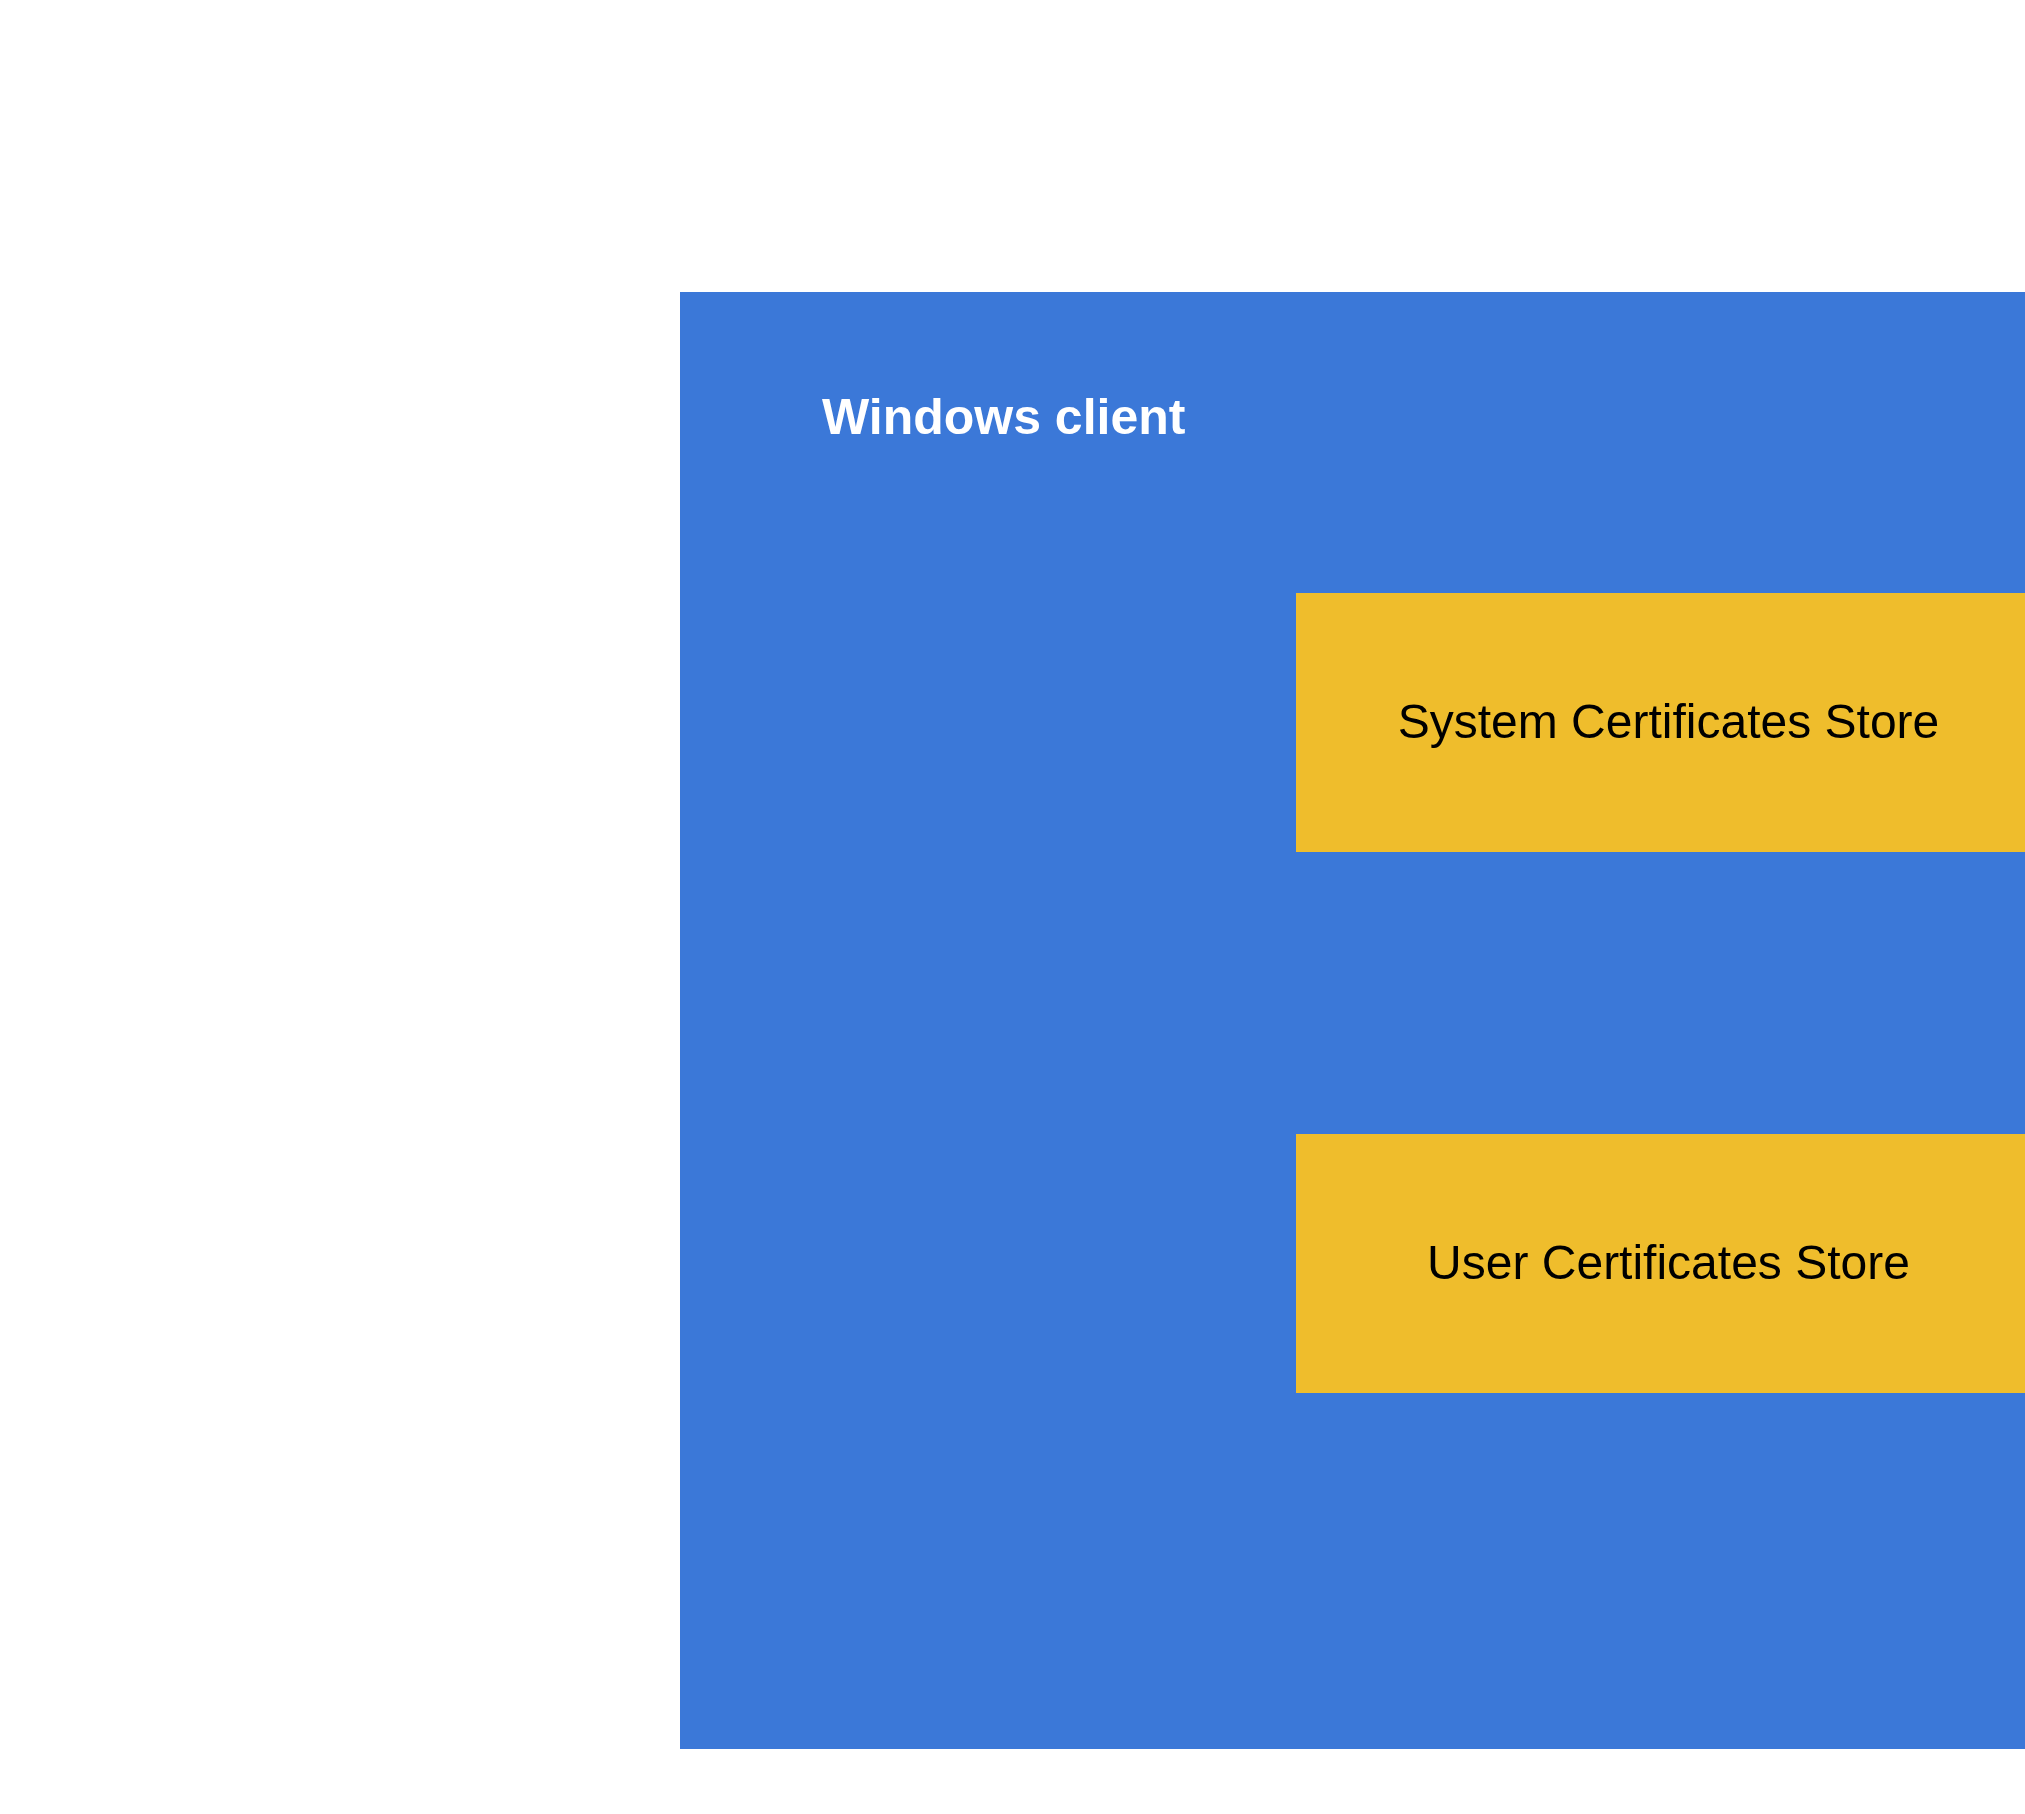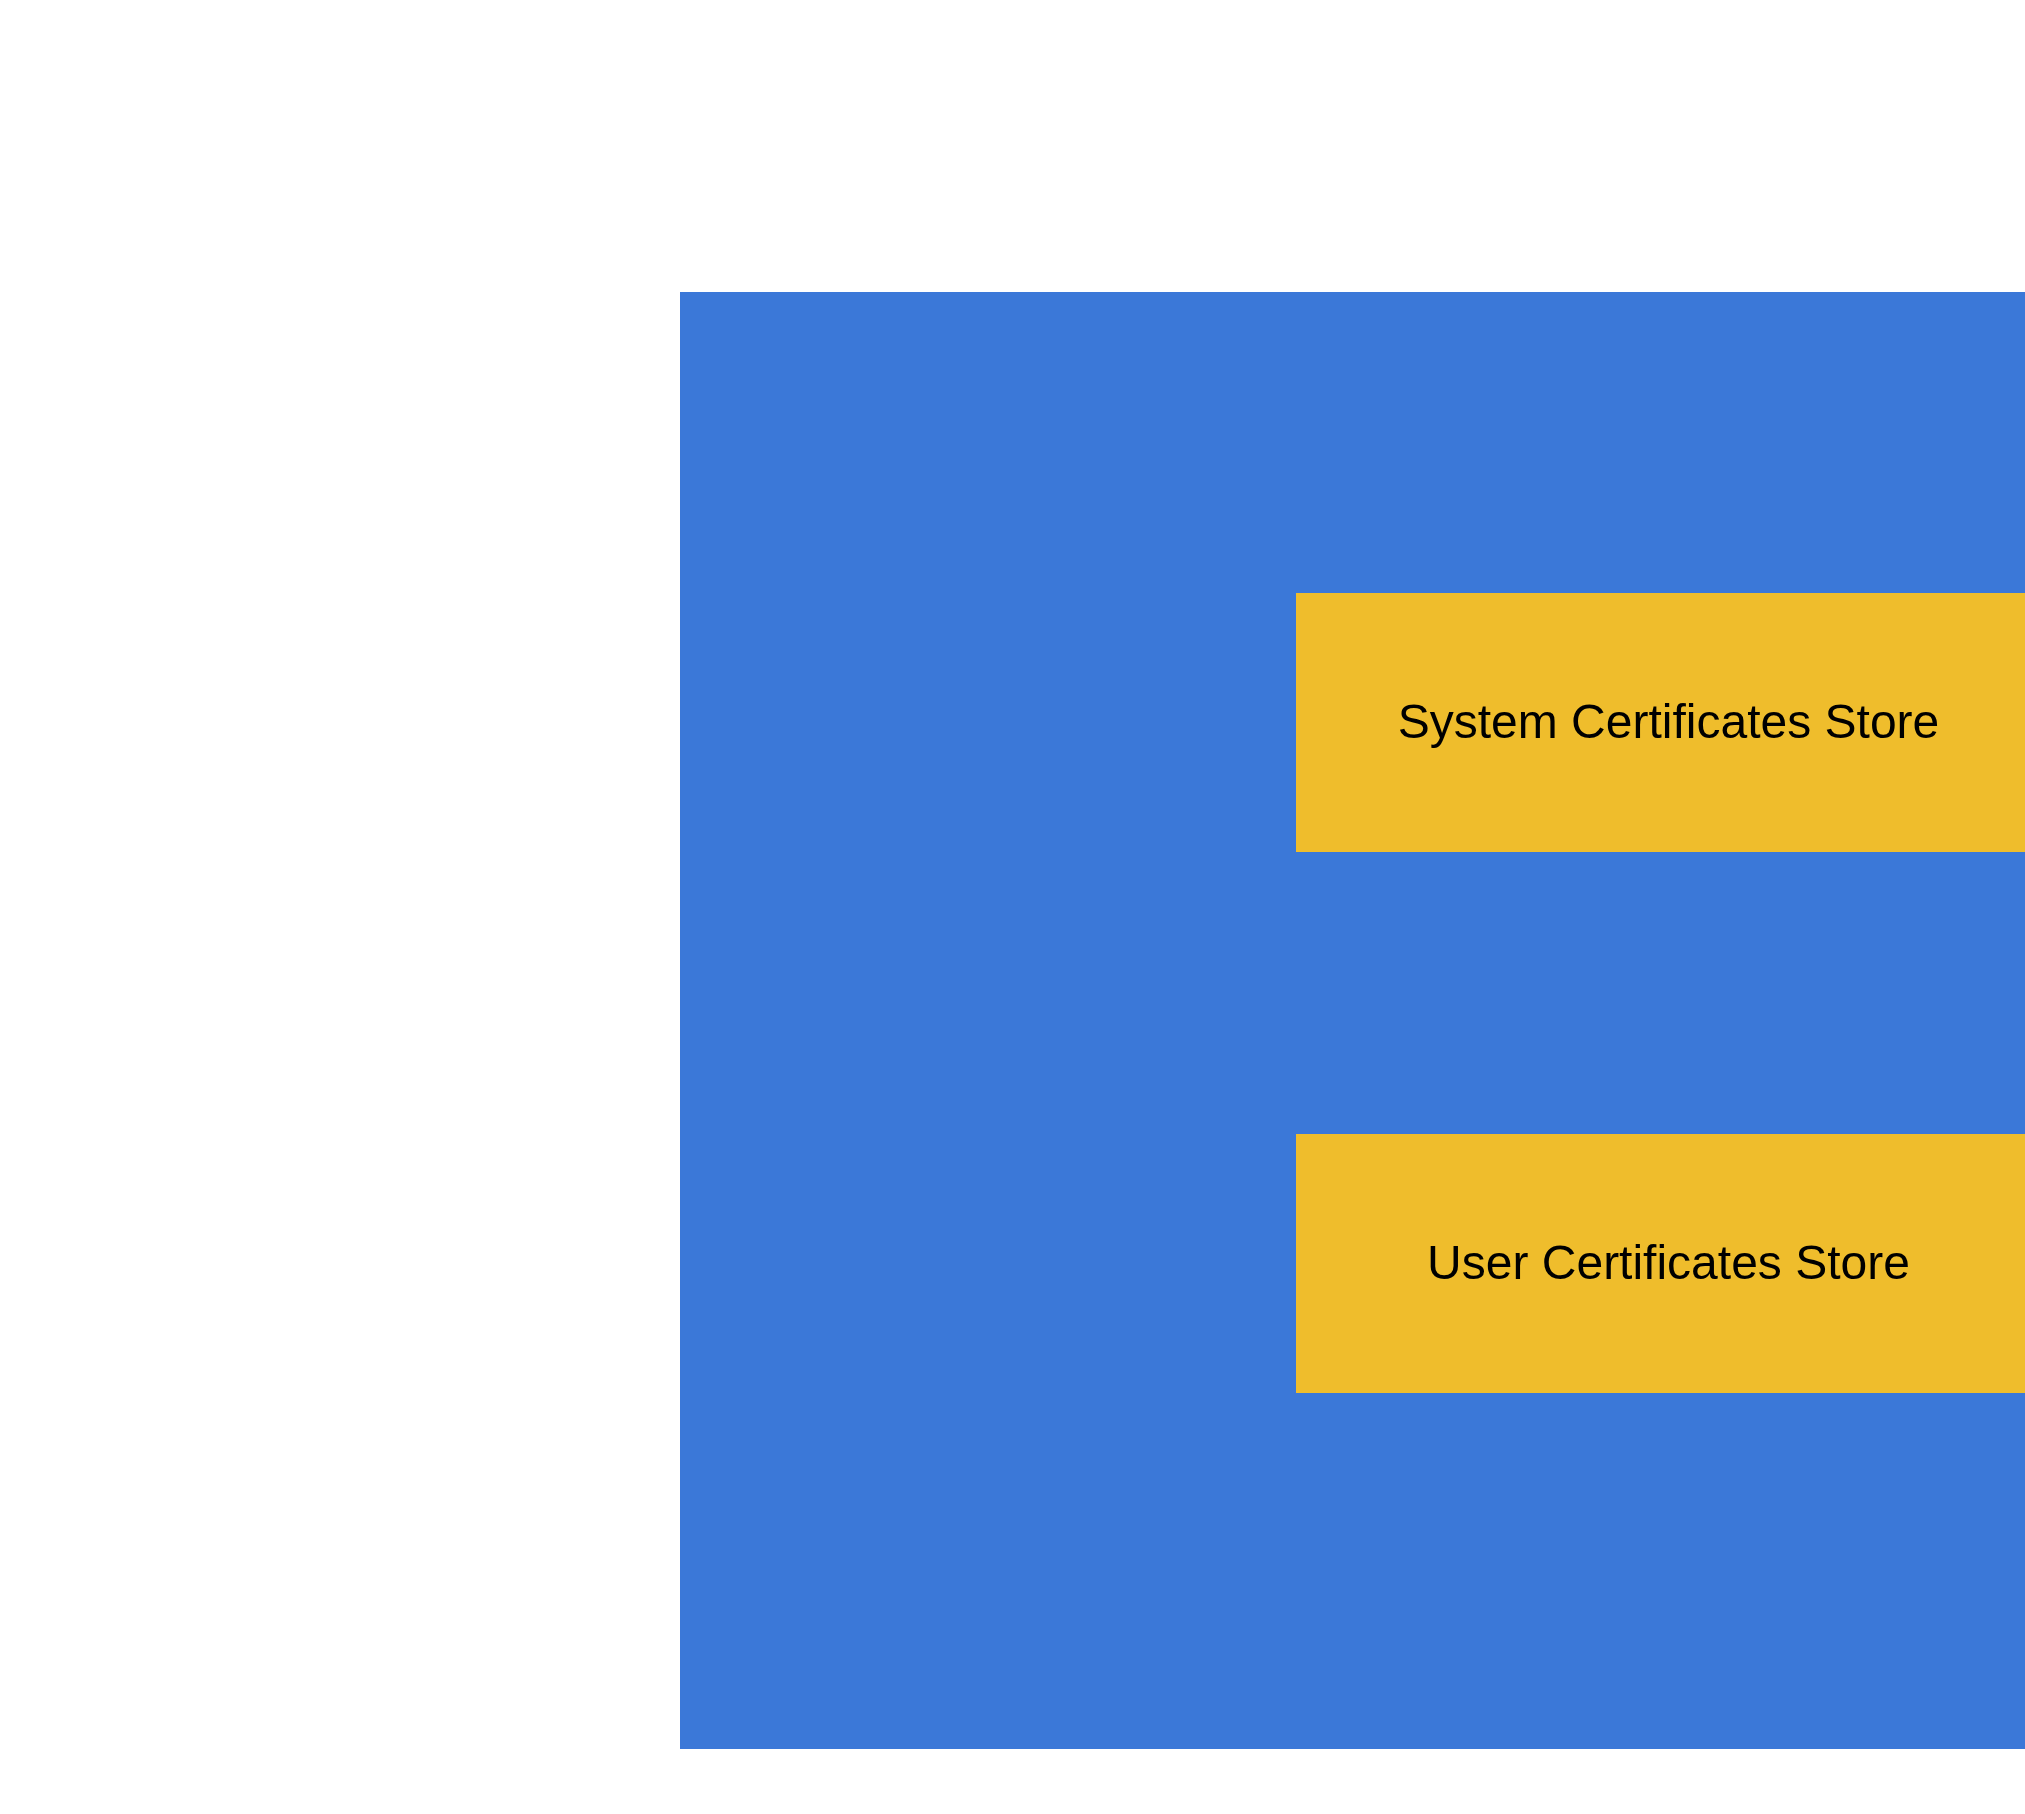--- a/index.html
+++ b/index.html
@@ -58,19 +58,20 @@
   .box-system-store { left: 1296px; top: 593px; width: 745px; height: 259px; }
   .box-user-store   { left: 1296px; top: 1134px; width: 745px; height: 259px; }
 </style>
 </head>
 <body>
 
 <div id="canvas">
 
   <div class="panel"></div>
 
+  <div class="panel-title">Windows client</div>
 
   <div class="node node-store box-system-store">System Certificates Store</div>
 
   <div class="node node-store box-user-store">User Certificates Store</div>
 
 </div>
 
 
 </body></html>

